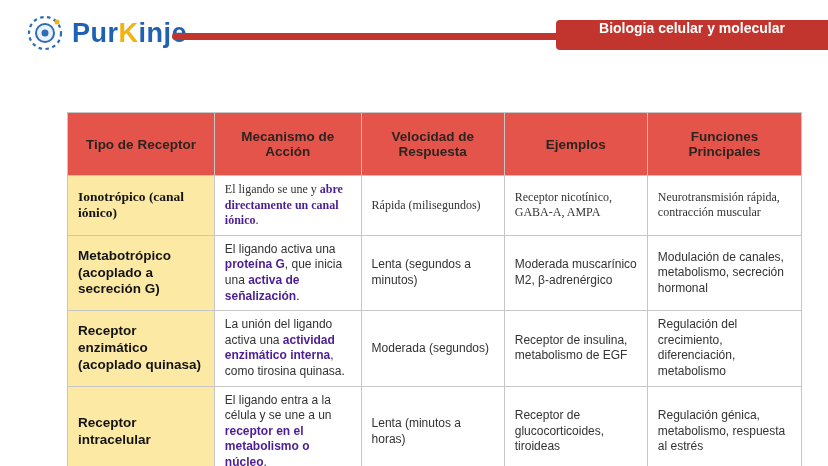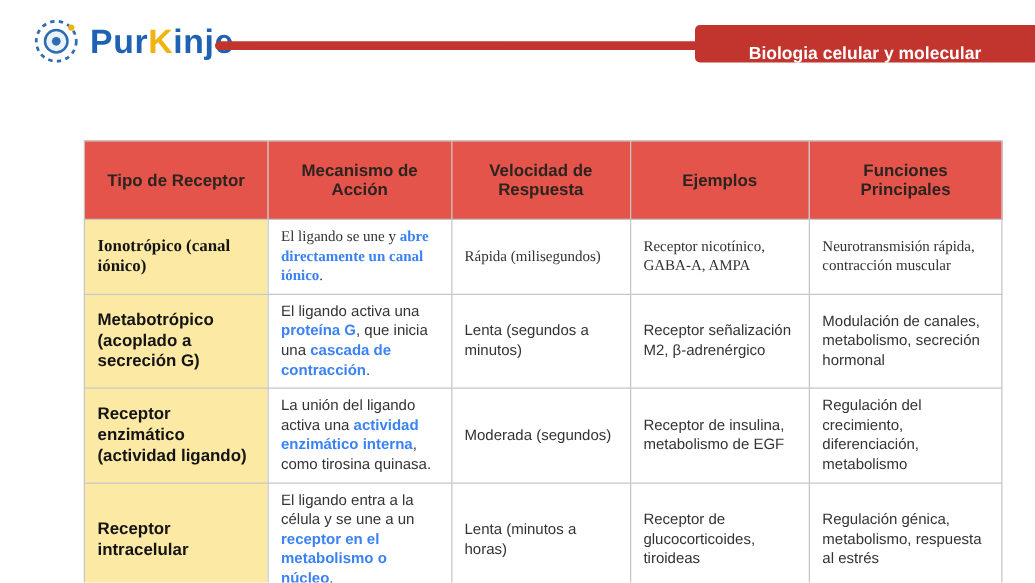--- a/index.html
+++ b/index.html
@@ -24,21 +24,21 @@
   .red-bar{
     position:absolute;left:172px;top:33px;
     width:392px;height:7px;
     background:#c2342e;border-radius:4px;
   }
   .banner{
     position:absolute;right:0;top:20px;
     width:272px;height:30px;
     background:#c2342e;
     border-radius:4px 0 0 4px;
-    display:flex;align-items:flex-end;justify-content:center;
+    display:flex;align-items:flex-start;justify-content:center;
     color:#ffffff;font-size:14px;font-weight:bold;
   }
   
   table.receptors{
     position:absolute;left:67px;top:112px;
     width:735px;
     border-collapse:collapse;
     table-layout:fixed;
   }
   table.receptors th,
@@ -61,21 +61,21 @@
     color:#141414;
     font-size:13.5px;
     line-height:1.25;
   }
   td.body-cell{
     background:#ffffff;
     color:#333333;
     font-size:12px;
     line-height:1.3;
   }
-  td.mec b{color:#3b82f6;}
+  td.mec b{color:#4c1d95;}
   tr.r1{height:55px;font-family:Liberation Serif, serif;}
   tr.r2{height:70px;}
   tr.r3{height:74px;}
   tr.r4{height:72px;}
   col.c1{width:20%;}col.c2{width:20%;}col.c3{width:19.5%;}col.c4{width:19.5%;}col.c5{width:21%;}
 </style>
 </head>
 <body>
 
 <div class="slide">
@@ -118,27 +118,27 @@
     <tbody>
       <tr class="r1">
         <td class="tipo">Ionotrópico (canal iónico)</td>
         <td class="body-cell mec"><span>El ligando se une y </span><b>abre directamente un canal iónico</b><span>.</span></td>
         <td class="body-cell">Rápida (milisegundos)</td>
         <td class="body-cell">Receptor nicotínico, GABA-A, AMPA</td>
         <td class="body-cell">Neurotransmisión rápida, contracción muscular</td>
       </tr>
       <tr class="r2">
         <td class="tipo">Metabotrópico (acoplado a secreción G)</td>
-        <td class="body-cell mec"><span>El ligando activa una </span><b>proteína G</b><span>, que inicia una </span><b>cascada de contracción</b><span>.</span></td>
+        <td class="body-cell mec"><span>El ligando activa una </span><b>proteína G</b><span>, que inicia una </span><b>activa de señalización</b><span>.</span></td>
         <td class="body-cell">Lenta (segundos a minutos)</td>
-        <td class="body-cell">Receptor señalización M2, β-adrenérgico</td>
+        <td class="body-cell">Moderada muscarínico M2, β-adrenérgico</td>
         <td class="body-cell">Modulación de canales, metabolismo, secreción hormonal</td>
       </tr>
       <tr class="r3">
-        <td class="tipo">Receptor enzimático (actividad ligando)</td>
+        <td class="tipo">Receptor enzimático (acoplado quinasa)</td>
         <td class="body-cell mec"><span>La unión del ligando activa una </span><b>actividad enzimático interna</b><span>, como tirosina quinasa.</span></td>
         <td class="body-cell">Moderada (segundos)</td>
         <td class="body-cell">Receptor de insulina, metabolismo de EGF</td>
         <td class="body-cell">Regulación del crecimiento, diferenciación, metabolismo</td>
       </tr>
       <tr class="r4">
         <td class="tipo">Receptor intracelular</td>
         <td class="body-cell mec"><span>El ligando entra a la célula y se une a un </span><b>receptor en el metabolismo o núcleo</b><span>.</span></td>
         <td class="body-cell">Lenta (minutos a horas)</td>
         <td class="body-cell">Receptor de glucocorticoides, tiroideas</td>

